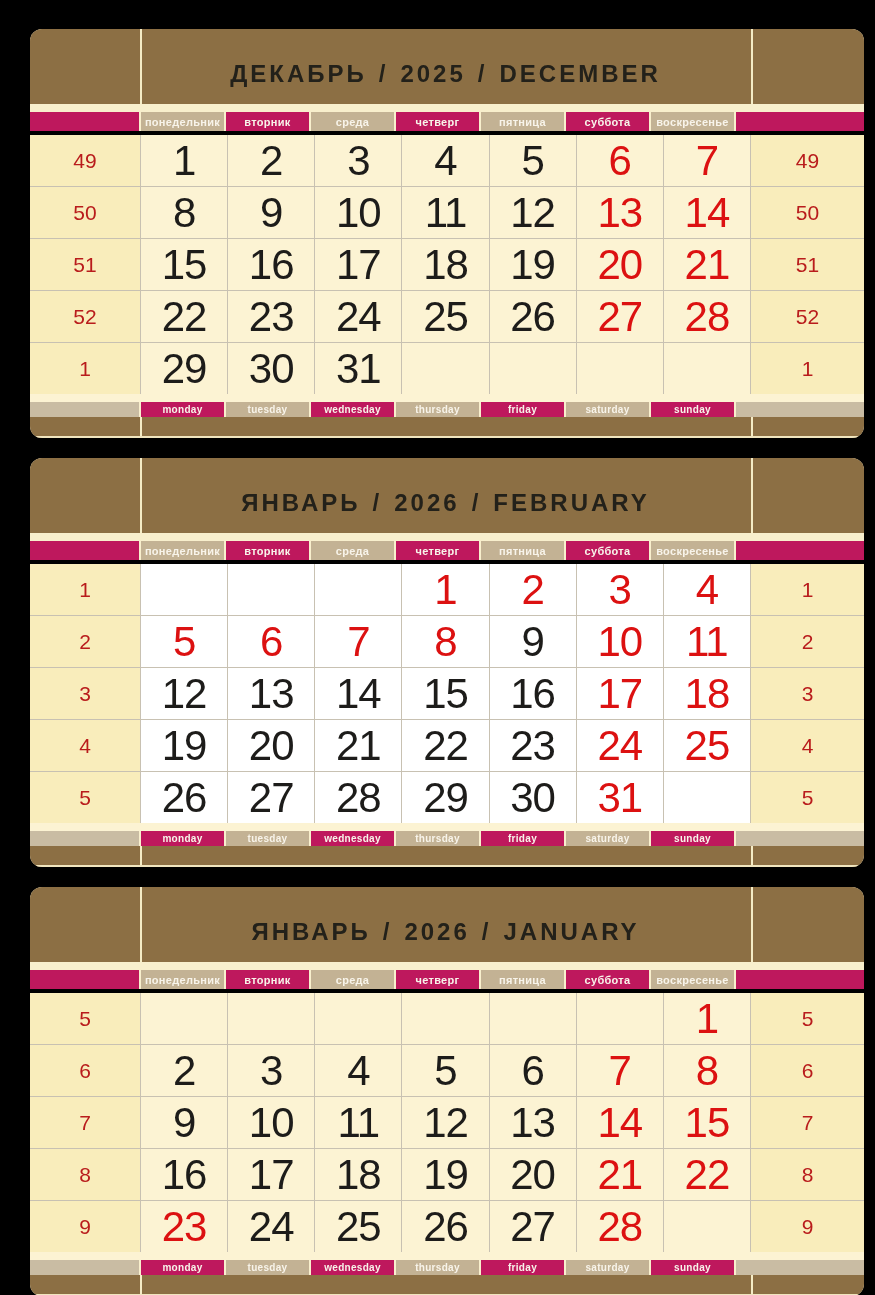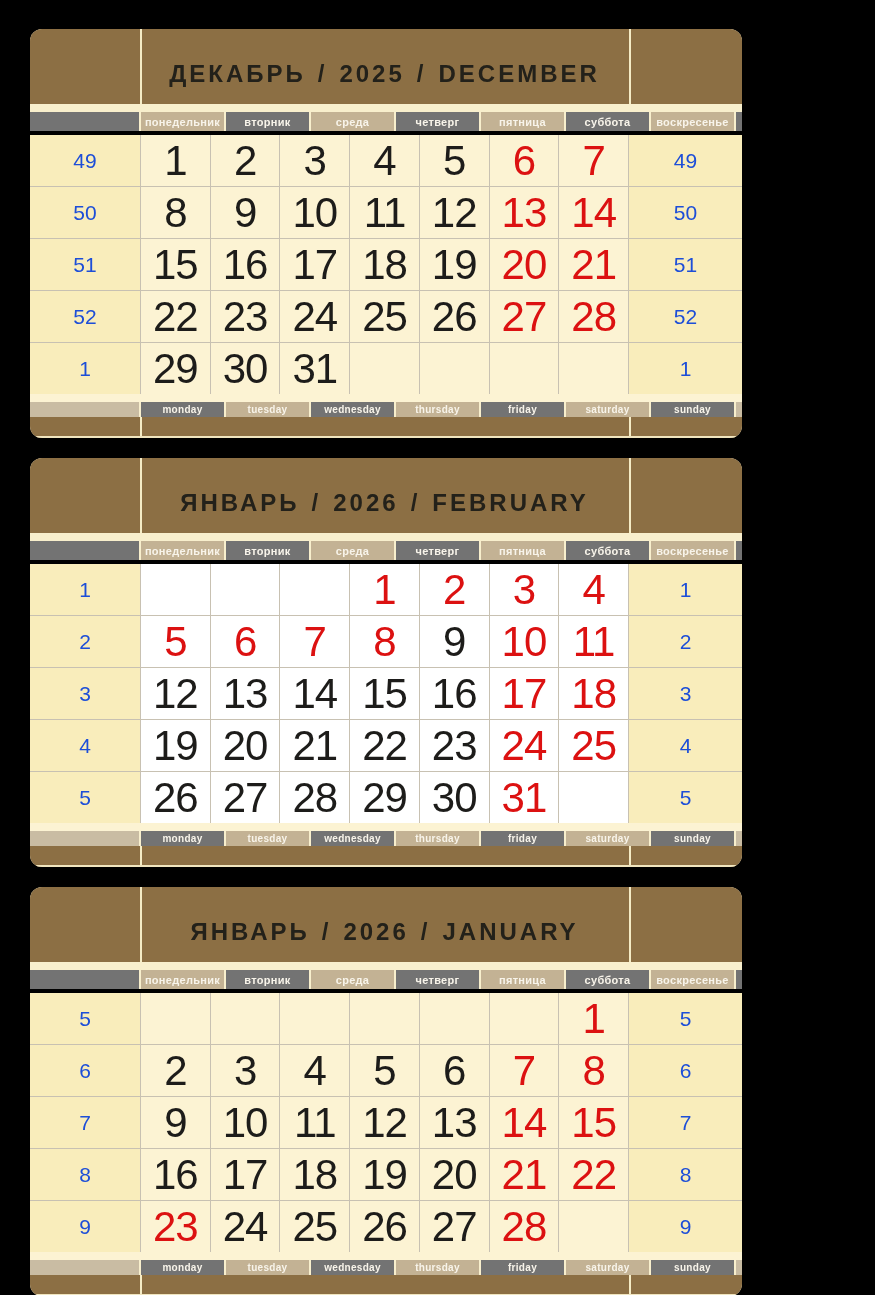--- a/index.html
+++ b/index.html
@@ -4,21 +4,21 @@
 <style>
   html, body {
     margin: 0; padding: 0;
     width: 875px; height: 1295px;
     background: #000000;
     overflow: hidden;
     font-family: "Liberation Sans", sans-serif;
   }
   .page { padding: 29px 27px 0 30px; }
   .month {
-    width: 712px;
+    width: 834px;
     border-radius: 12px;
     overflow: hidden;
     margin-bottom: 20px;
     background: #fcf3d3;
   }
   
   .month-header {
     position: relative;
     height: 75px;
     background: #8c6f44;
@@ -63,35 +63,35 @@
   .wk-cell {
     flex: 0 0 83px;
     display: flex; align-items: center; justify-content: center;
     color: #f8f4ea;
     font-weight: bold;
     letter-spacing: 0.3px;
     white-space: nowrap;
   }
   .wk-row.ru .wk-cell { font-size: 11px; }
   .wk-row.en .wk-cell { font-size: 10px; }
-  .dark    { background: #737373; }
+  .dark    { background: #be185d; }
   .light   { background: #c3b294; }
   .pad-tan { background: #c9bca3; }
   
   .grid {
     display: grid;
     grid-template-columns: 110px repeat(7, 1fr) 113px;
     grid-auto-rows: 51px;
     gap: 1px;
     background: #c8c1b2;
   }
   .side-cell {
     background: #f9edbb;
     display: flex; align-items: center; justify-content: center;
-    color: #1d4ed8;
+    color: #b91c1c;
     font-size: 21px;
   }
   .day-cell {
     background: #fcf3d3;
     display: flex; align-items: center; justify-content: center;
     color: #1d1c1a;
     font-size: 42px;
     letter-spacing: -1px;
   }
   .month.white .day-cell { background: #ffffff; }

